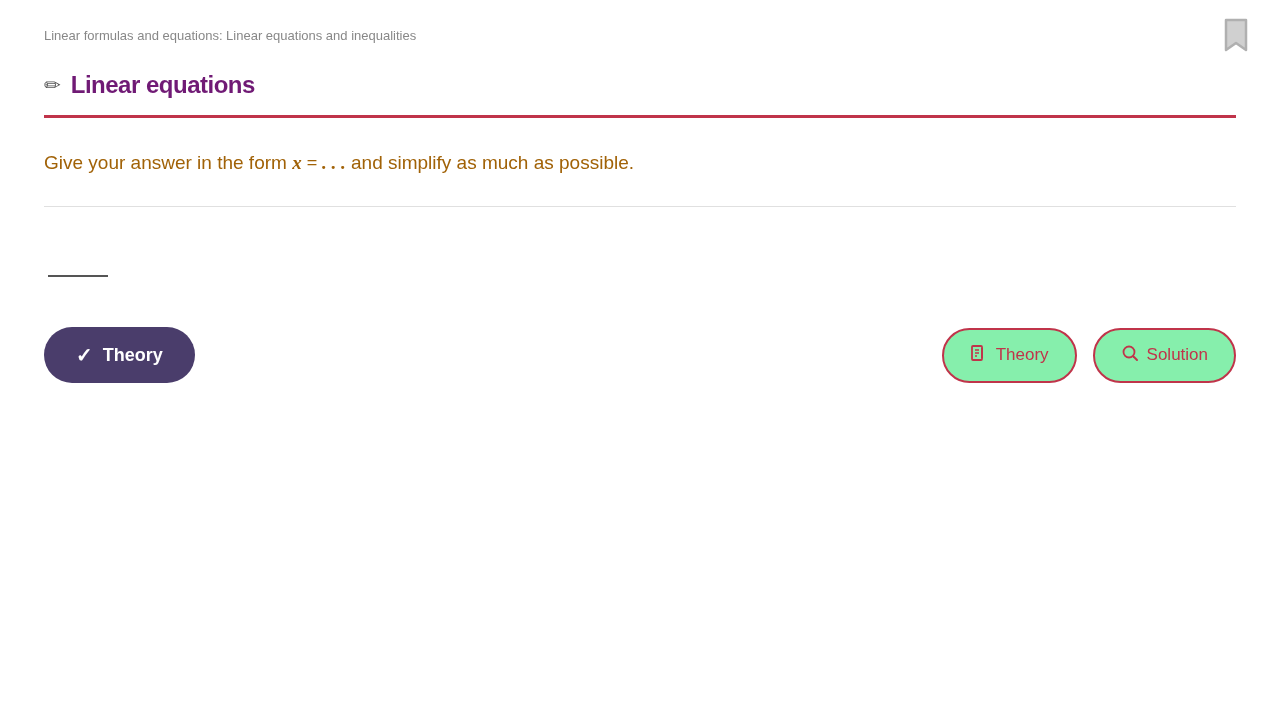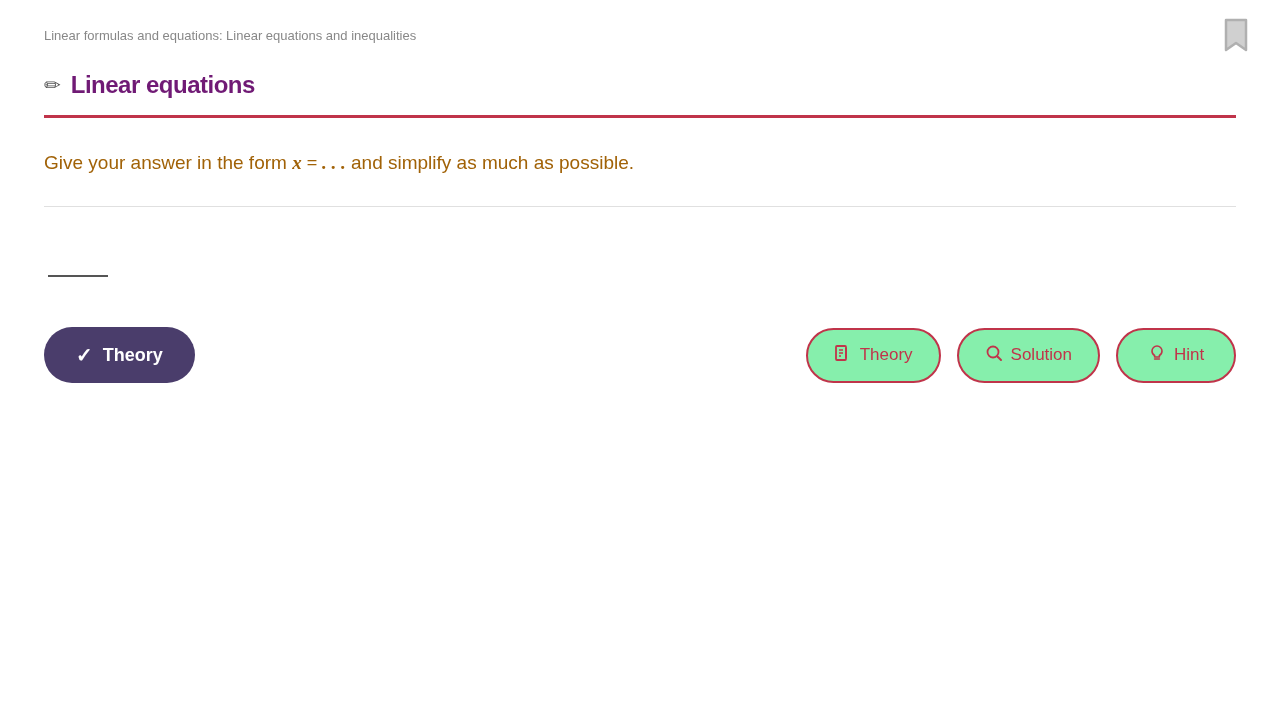--- a/index.html
+++ b/index.html
@@ -227,27 +227,17 @@
         <span class="btn-icon">
           
           <svg width="18" height="18" viewBox="0 0 18 18" fill="none" xmlns="http://www.w3.org/2000/svg">
             <circle cx="8" cy="8" r="5.5" stroke="#c0344a" stroke-width="1.8" fill="none"></circle>
             <line x1="12.5" y1="12.5" x2="16" y2="16" stroke="#c0344a" stroke-width="2" stroke-linecap="round"></line>
           </svg>
         </span>
         <span>Solution</span>
       </button>
 
-      <button class="secondary-btn">
-        <span class="btn-icon">
-          
-          <svg width="18" height="18" viewBox="0 0 18 18" fill="none" xmlns="http://www.w3.org/2000/svg">
-            <path d="M9 2C6.24 2 4 4.24 4 7c0 1.93 1.05 3.6 2.6 4.5V13h4.8v-1.5C12.95 10.6 14 8.93 14 7c0-2.76-2.24-5-5-5z" stroke="#c0344a" stroke-width="1.6" fill="none" stroke-linejoin="round"></path>
-            <line x1="6.6" y1="15" x2="11.4" y2="15" stroke="#c0344a" stroke-width="1.6" stroke-linecap="round"></line>
-          </svg>
-        </span>
-        <span>Hint</span>
-      </button>
 
     </div>
   </div>
 
 </div>
 
 </body></html>

